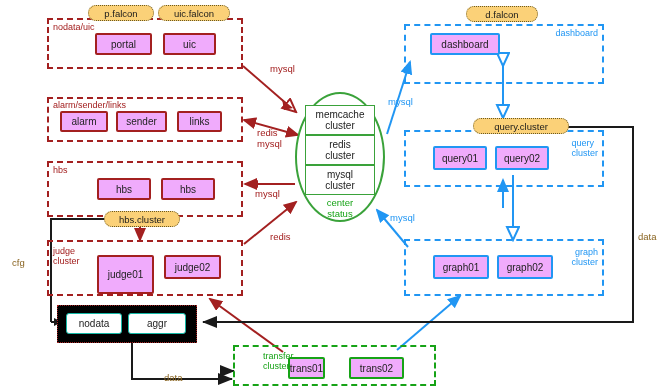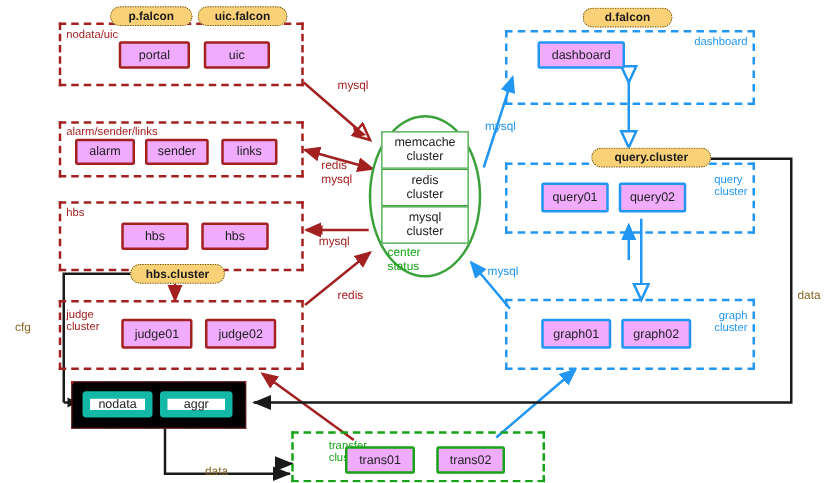--- a/index.html
+++ b/index.html
@@ -53,35 +53,34 @@
     display: flex;
     align-items: center;
     justify-content: center;
     font-size: 10px;
     color: #222;
     border-radius: 2px;
   }
   .node-red { border: 2px solid #a32020; }
   .node-blue { border: 2px solid #2196f3; }
   .node-green { border: 2px solid #17a317; }
-  .node-white { border: 6px solid #14b8a6; background:#fff; border-radius:3px; }
+  .node-white { border: 1px solid #14b8a6; background:#fff; border-radius:3px; }
   
   .pill {
     position: absolute;
     box-sizing: border-box;
     background: #fbd178;
     border: 1px dotted #6b5a22;
     border-radius: 10px;
     display: flex;
     align-items: center;
     justify-content: center;
     font-size: 9.5px;
     color: #1a1a1a;
     z-index: 5;
-    font-weight: bold;
   }
   
   #center-ellipse {
     position: absolute;
     box-sizing: border-box;
     border: 2px solid #3aa23a;
     border-radius: 50%;
     background: #fff;
     z-index: 3;
   }
@@ -98,20 +97,21 @@
     line-height: 11px;
     color: #222;
     z-index: 4;
   }
   #center-status-label {
     position: absolute;
     z-index: 4;
     color: #17a317;
     font-size: 9.5px;
     line-height: 11px;
+    text-align: center;
     width: 60px;
   }
   
   #black-box {
     position: absolute;
     background: #000;
     border: 1px dotted #a32020;
     box-sizing: border-box;
     z-index: 3;
   }
@@ -244,21 +244,21 @@
   </div>
   <div class="node node-red" style="left:97px; top:178px; width:54px; height:22px;">hbs</div>
   <div class="node node-red" style="left:161px; top:178px; width:54px; height:22px;">hbs</div>
 
   <div class="pill" style="left:104px; top:211px; width:76px; height:16px;">hbs.cluster</div>
 
   <div class="grp grp-red" style="left:47px; top:240px; width:196px; height:56px;">
     <span class="grp-label lbl-red" style="left:4px; top:4px;">judge
 cluster</span>
   </div>
-  <div class="node node-red" style="left:97px; top:255px; width:57px; height:24px;">judge01</div>
+  <div class="node node-red" style="left:97px; top:255px; width:57px; height:39px;">judge01</div>
   <div class="node node-red" style="left:164px; top:255px; width:57px; height:24px;">judge02</div>
 
   <div id="center-ellipse" style="left:295px; top:92px; width:90px; height:130px;"></div>
   <div class="cstack" style="left:305px; top:105px; width:70px; height:30px;">
     <span style="white-space:pre-line; text-align:center;">memcache
 cluster</span>
   </div>
   <div class="cstack" style="left:305px; top:135px; width:70px; height:30px;">
     <span style="white-space:pre-line; text-align:center;">redis
 cluster</span>
@@ -292,21 +292,21 @@
   <div class="node node-blue" style="left:497px; top:255px; width:56px; height:24px;">graph02</div>
 
   <div id="black-box" style="left:57px; top:305px; width:140px; height:38px;"></div>
   <div class="node node-white" style="left:66px; top:313px; width:56px; height:21px; z-index:4;">nodata</div>
   <div class="node node-white" style="left:128px; top:313px; width:58px; height:21px; z-index:4;">aggr</div>
 
   <div class="grp grp-green" style="left:233px; top:345px; width:203px; height:41px;">
     <span class="grp-label lbl-green" style="left:4px; top:4px;">transfer
 cluster</span>
   </div>
-  <div class="node node-green" style="left:276px; top:357px; width:56px; height:22px;">trans01</div>
+  <div class="node node-green" style="left:288px; top:357px; width:37px; height:22px;">trans01</div>
   <div class="node node-green" style="left:349px; top:357px; width:55px; height:22px;">trans02</div>
 
   <div class="edge-label el-red" style="left:270px; top:63px;">mysql</div>
 
   <div class="edge-label el-red" style="left:257px; top:127px;">redis
 mysql</div>
 
   <div class="edge-label el-red" style="left:255px; top:188px;">mysql</div>
 
   <div class="edge-label el-red" style="left:270px; top:231px;">redis</div>

